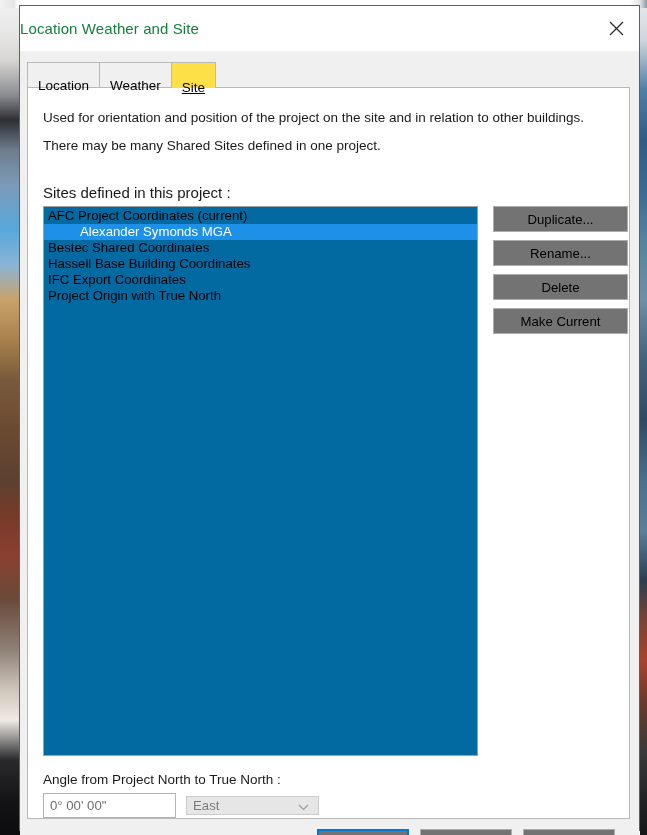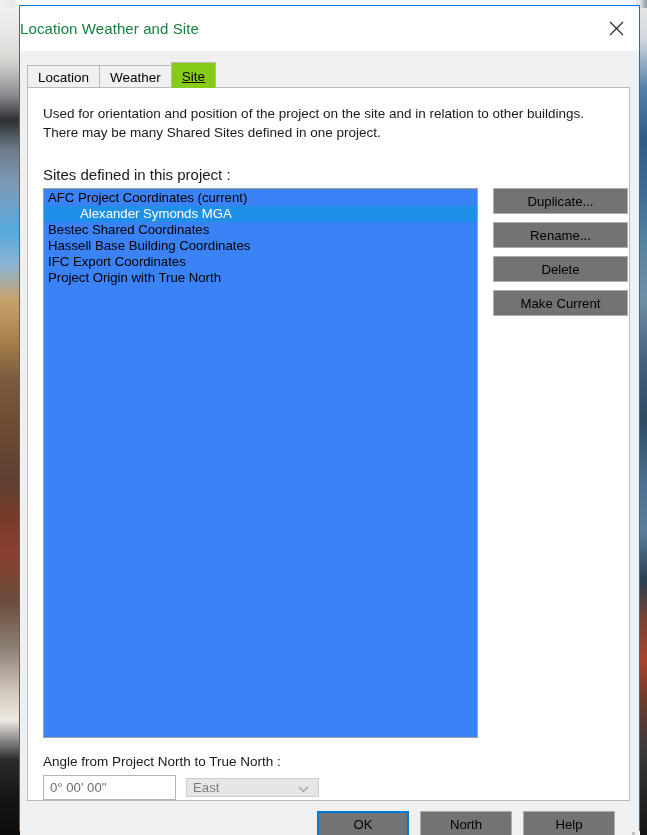--- a/index.html
+++ b/index.html
@@ -116,32 +116,32 @@
     height: 25px;
     flex: 0 0 25px;
     margin: 11px 0 0 7px;
     display: flex;
     align-items: flex-end;
     z-index: 2;
   }
   .tab {
     font-size: 13.5px;
     color: #000000;
-    padding: 1px 10px;
+    padding: 12px 10px;
     height: 22px;
     line-height: 22px;
     border: 1px solid #b9b9b9;
     border-bottom: none;
     background: #f0f0f0;
     box-sizing: border-box;
     cursor: default;
     margin-right: -1px;
   }
   .tab.active {
-    background: #84cc16;
+    background: #fde047;
     height: 26px;
     line-height: 25px;
     border-color: #b9b9b9;
     position: relative;
     z-index: 3;
     margin-bottom: -1px;
     text-decoration: underline;
   }
 
   
@@ -151,42 +151,42 @@
     background: #ffffff;
     border: 1px solid #b9b9b9;
     flex: 1 1 auto;
     box-sizing: border-box;
     z-index: 1;
   }
 
   .desc {
     font-size: 13.5px;
     color: #1a1a1a;
-    line-height: 19px;
+    line-height: 28px;
     padding: 16px 17px 0 15px;
     max-width: 566px;
   }
 
   .section-label {
     font-size: 15px;
     color: #1a1a1a;
     padding: 0 0 0 15px;
     margin-top: 24px;
   }
 
   
   .list-row {
     display: flex;
     align-items: flex-start;
     padding: 5px 0 0 15px;
   }
   .listbox {
     width: 435px;
     height: 550px;
-    background: #3b82f6;
+    background: #0369a1;
     border: 1px solid #a0a0a0;
     box-sizing: border-box;
     overflow: hidden;
     padding: 1px 0 0 0;
   }
   .list-item {
     font-size: 13.2px;
     color: #000000;
     height: 16px;
     line-height: 16px;

